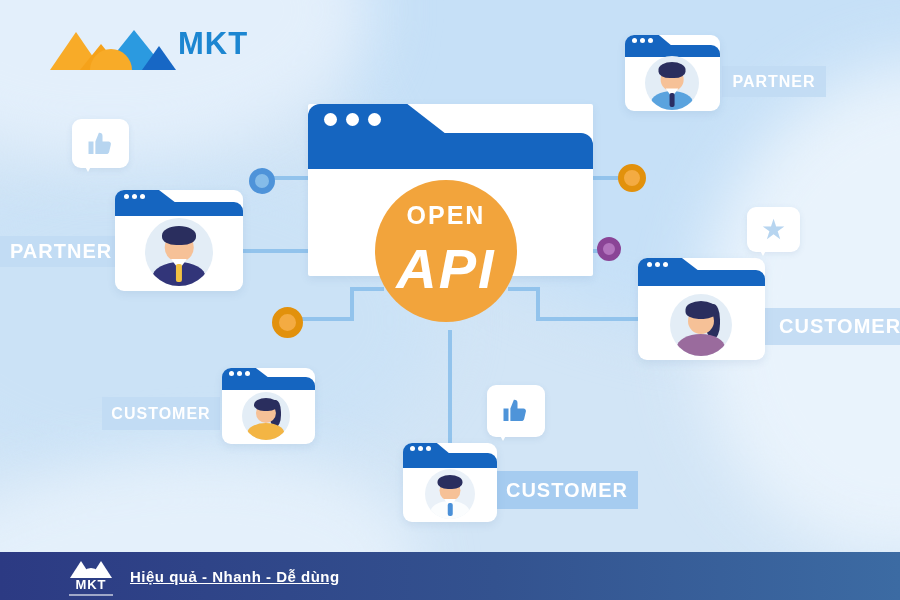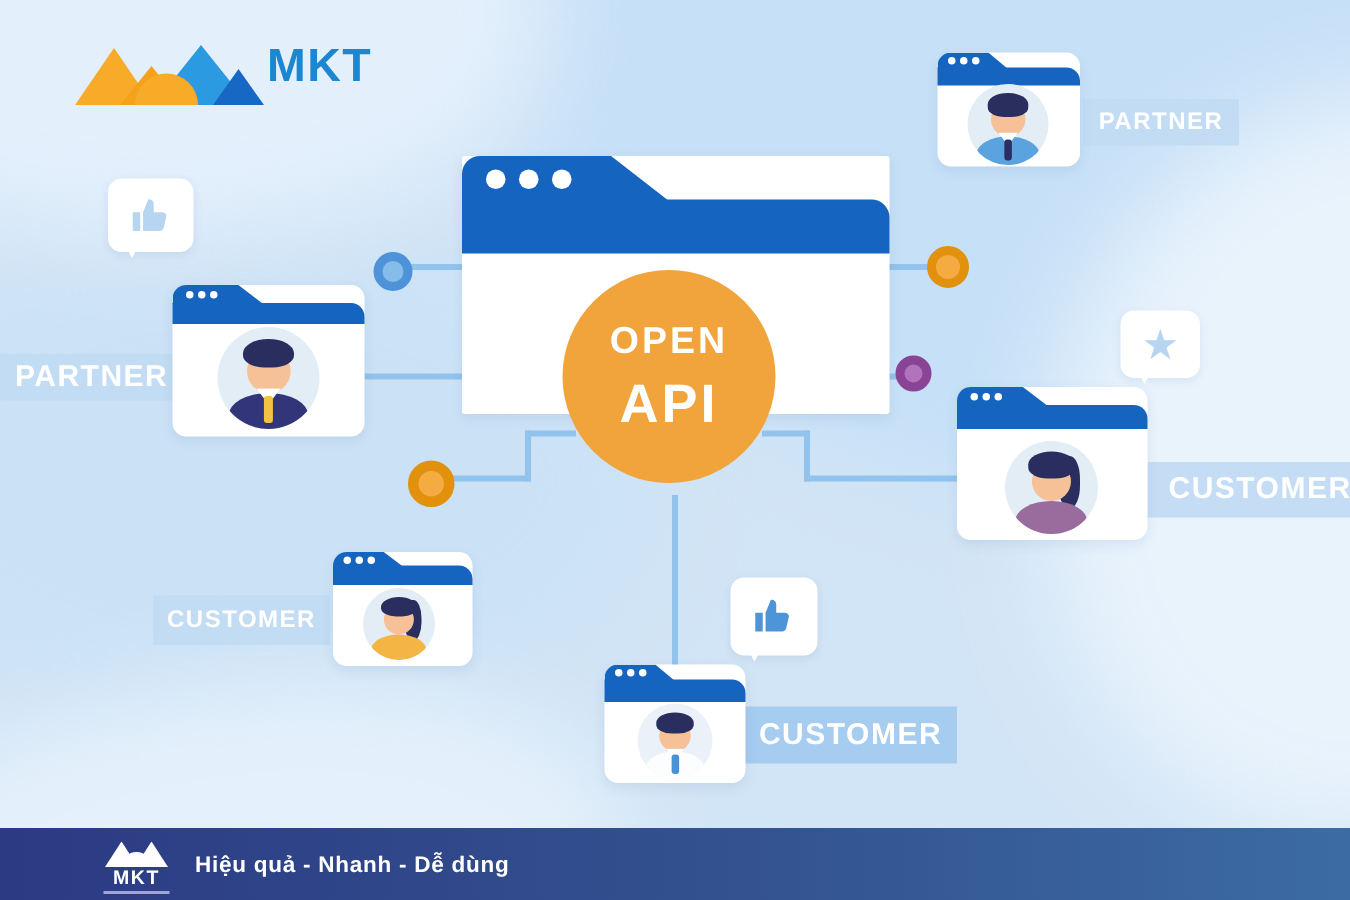--- a/index.html
+++ b/index.html
@@ -43,21 +43,21 @@
 
   
   .win { left:308px; top:104px; width:285px; height:172px; border-radius:2px; }
   .win .ctab { width:122px; height:30px; border-radius:12px 0 0 0; padding-left:16px; }
   .win .cdots { gap:9px; } .win .cdots span { width:13px; height:13px; }
   .win .cbar { top:29px; height:36px; border-radius:0 12px 0 0; }
   .api-circle { position:absolute; left:67px; top:76px; width:142px; height:142px; border-radius:50%;
                 background:#f2a43c; z-index:3; display:flex; flex-direction:column; align-items:center;
                 justify-content:center; color:#fff; font-weight:800; }
   .api-l1 { font-size:25px; letter-spacing:2px; }
-  .api-l2 { font-size:36px; letter-spacing:2px; margin-top:6px; }
+  .api-l2 { font-size:56px; letter-spacing:2px; margin-top:6px;font-style:italic; }
 
   
   .card-tr { left:625px; top:35px; width:95px; height:76px; }
   .card-tr .ctab { width:40px; height:11px; padding-left:7px; }
   .card-tr .cbar { top:10px; height:12px; }
   .card-left { left:115px; top:190px; width:128px; height:101px; }
   .card-left .ctab { width:52px; height:13px; padding-left:9px; }
   .card-left .cbar { top:12px; height:14px; }
   .card-right { left:638px; top:258px; width:127px; height:102px; }
   .card-right .ctab { width:52px; height:13px; padding-left:9px; }
@@ -119,21 +119,21 @@
           clip-path:polygon(50% 0,100% 100%,0 100%); }
   .f-t2 { position:absolute; left:22px; bottom:20px; width:22px; height:17px; background:#fff;
           clip-path:polygon(50% 0,100% 100%,0 100%); }
   .f-sun { position:absolute; left:13px; bottom:20px; width:20px; height:10px; background:#fff;
            border-radius:20px 20px 0 0; }
   .f-brand { position:absolute; left:0; bottom:6px; width:46px; text-align:center; color:#fff;
              font-size:13px; font-weight:800; letter-spacing:1px; }
   .f-tag { position:absolute; left:1px; bottom:2px; width:44px; height:2px;
            background:rgba(255,255,255,0.55); }
   .f-slogan { position:absolute; left:130px; top:0; height:48px; display:flex; align-items:center;
-              color:#fff; font-size:15px; font-weight:700; letter-spacing:0.5px; }
+              color:#fff; font-size:15px; font-weight:700; letter-spacing:0.5px;text-decoration:underline; }
   .f-site { position:absolute; left:730px; top:0; height:48px; display:flex; align-items:center;
             gap:7px; color:#fff; font-size:14px; font-weight:700; }
 </style>
 </head>
 <body>
 
 <div class="stage">
 
   <div class="wv wv1"></div>
   <div class="wv wv2"></div>

